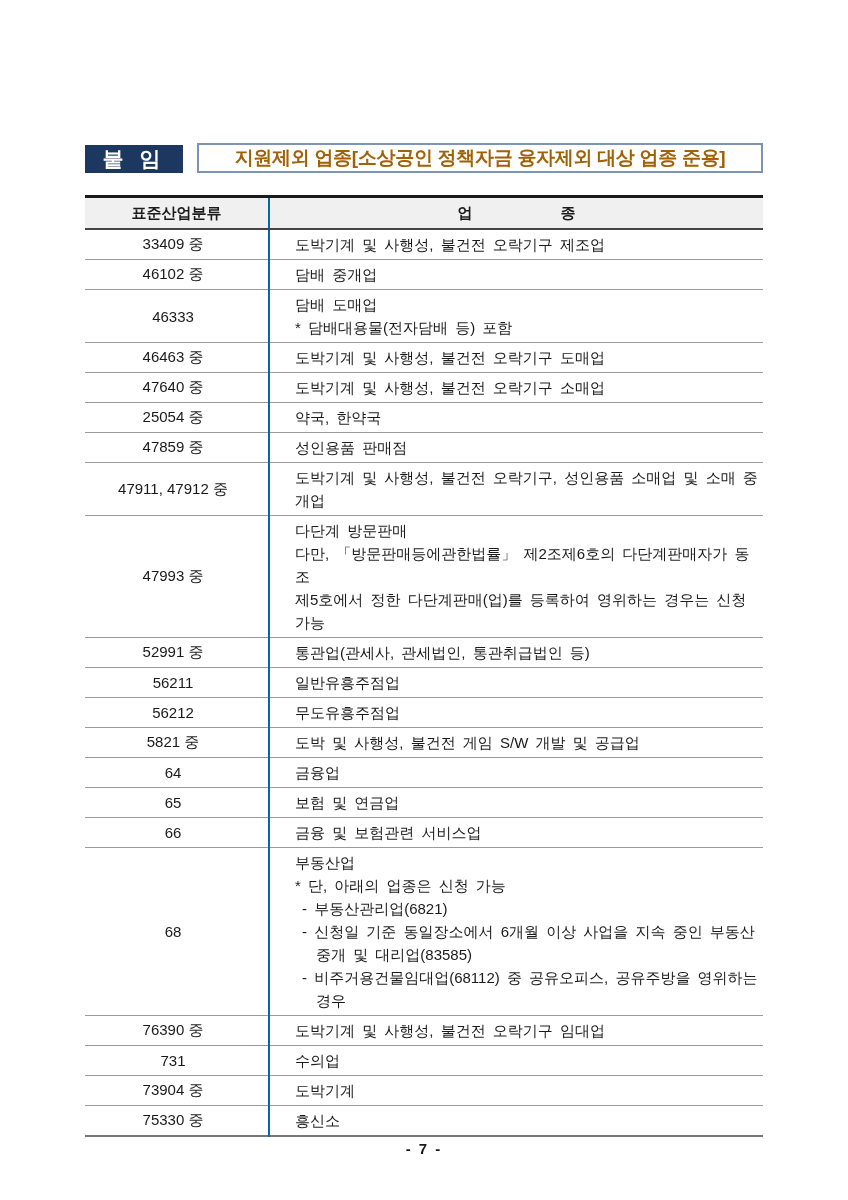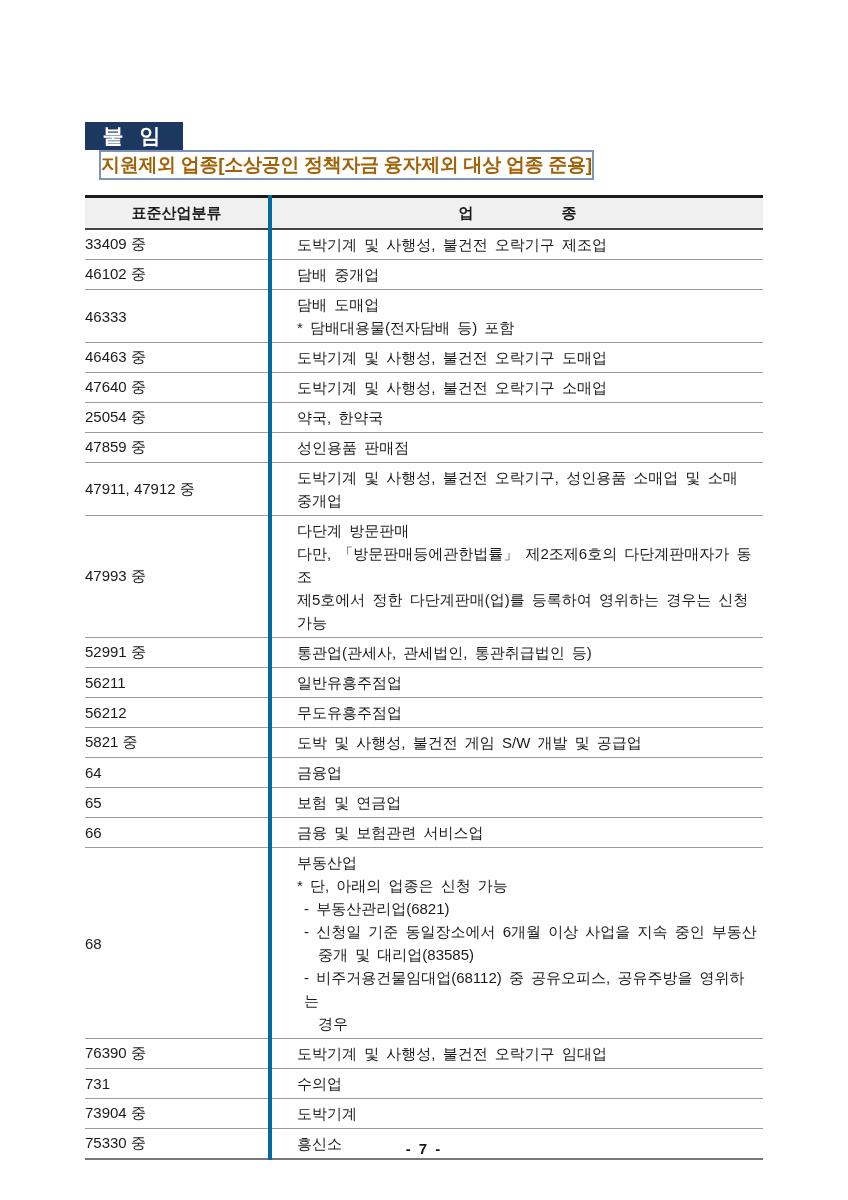--- a/index.html
+++ b/index.html
@@ -2,47 +2,47 @@
 <html lang="ko"><head>
 <meta charset="utf-8">
 <style>
   html,body{margin:0;padding:0;}
   body{
     width:848px;height:1200px;background:#ffffff;
     font-family:"Liberation Sans","DejaVu Sans",sans-serif;
     color:#1a1a1a;position:relative;overflow:hidden;
   }
   .content{position:absolute;left:85px;top:122px;width:678px;}
-  .header-row{display:flex;align-items:flex-start;height:51px;flex-direction:column;}
+  .header-row{display:flex;align-items:flex-end;height:51px;}
   .badge{
     width:98px;background:#1d3860;color:#ffffff;
     display:flex;align-items:center;justify-content:center;
     font-size:21px;font-weight:bold;letter-spacing:5px;
   }
   .title-box{
     flex:1;margin-left:14px;border:2px solid #7d94b5;
     display:flex;align-items:center;justify-content:center;
     font-size:19px;font-weight:bold;color:#a16207;letter-spacing:-0.3px;
     white-space:nowrap;
   }
   table.doc{
     margin-top:22px;width:100%;border-collapse:collapse;
     border-top:3px solid #1a1a1a;border-bottom:2px solid #777;
     table-layout:fixed;
   }
   thead th{
     background:#f0f0f0;border-bottom:2px solid #444;
     height:30px;font-size:15px;font-weight:bold;padding:0;
   }
-  th.code-col,td.code-cell{width:183px;border-right:4px solid #0369a1;}
+  th.code-col,td.code-cell{width:183px;border-right:2px solid #0369a1;}
   th.desc-col{width:auto;}
   .desc-head{display:flex;justify-content:center;gap:88px;}
   tbody tr{border-bottom:1px solid #9b9b9b;}
   td{vertical-align:middle;font-size:15px;padding:3px 0;}
-  td.code-cell{text-align:left;padding-right:7px;letter-spacing:0;}
+  td.code-cell{text-align:center;padding-right:7px;letter-spacing:0;}
   td.desc-cell{padding-left:25px;padding-right:4px;}
   .line{line-height:23px;word-spacing:3px;}
   .ind0{padding-left:0;}
   .ind1{padding-left:7px;}
   .ind2{padding-left:21px;}
   .footer{
     position:absolute;left:0;top:1140px;width:848px;
     text-align:center;font-size:15px;font-weight:bold;letter-spacing:2px;
   }
 </style>

